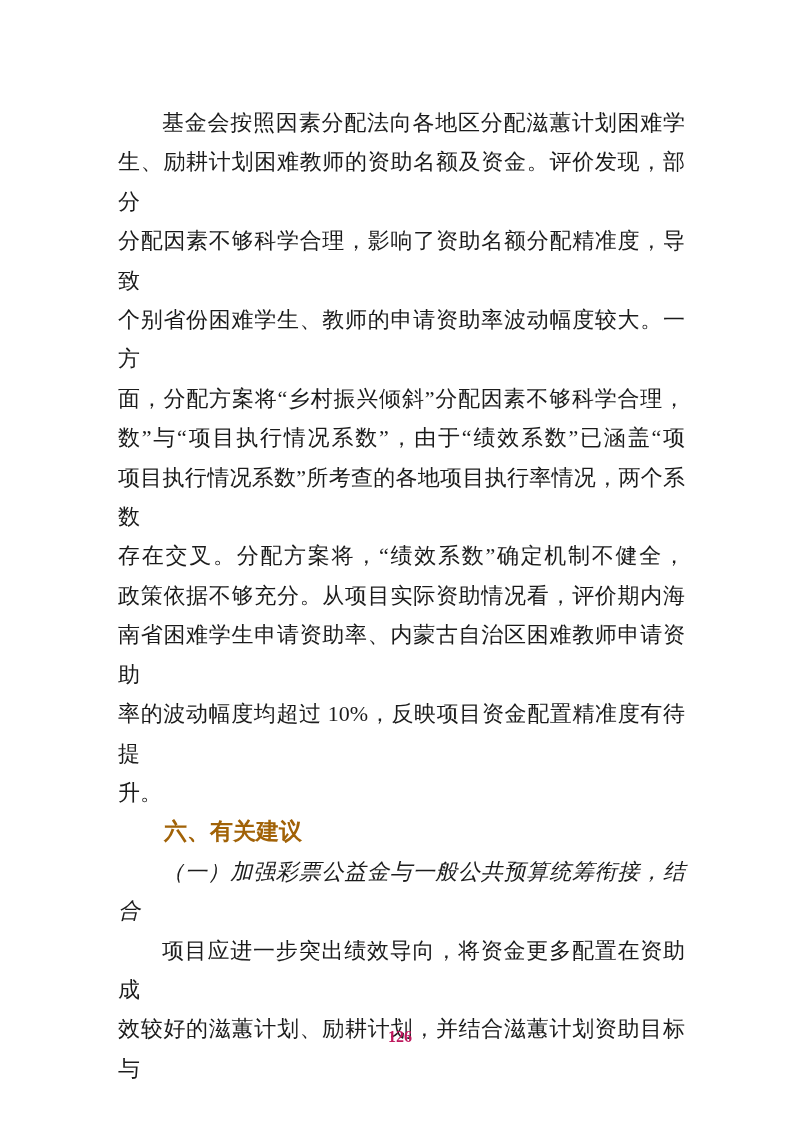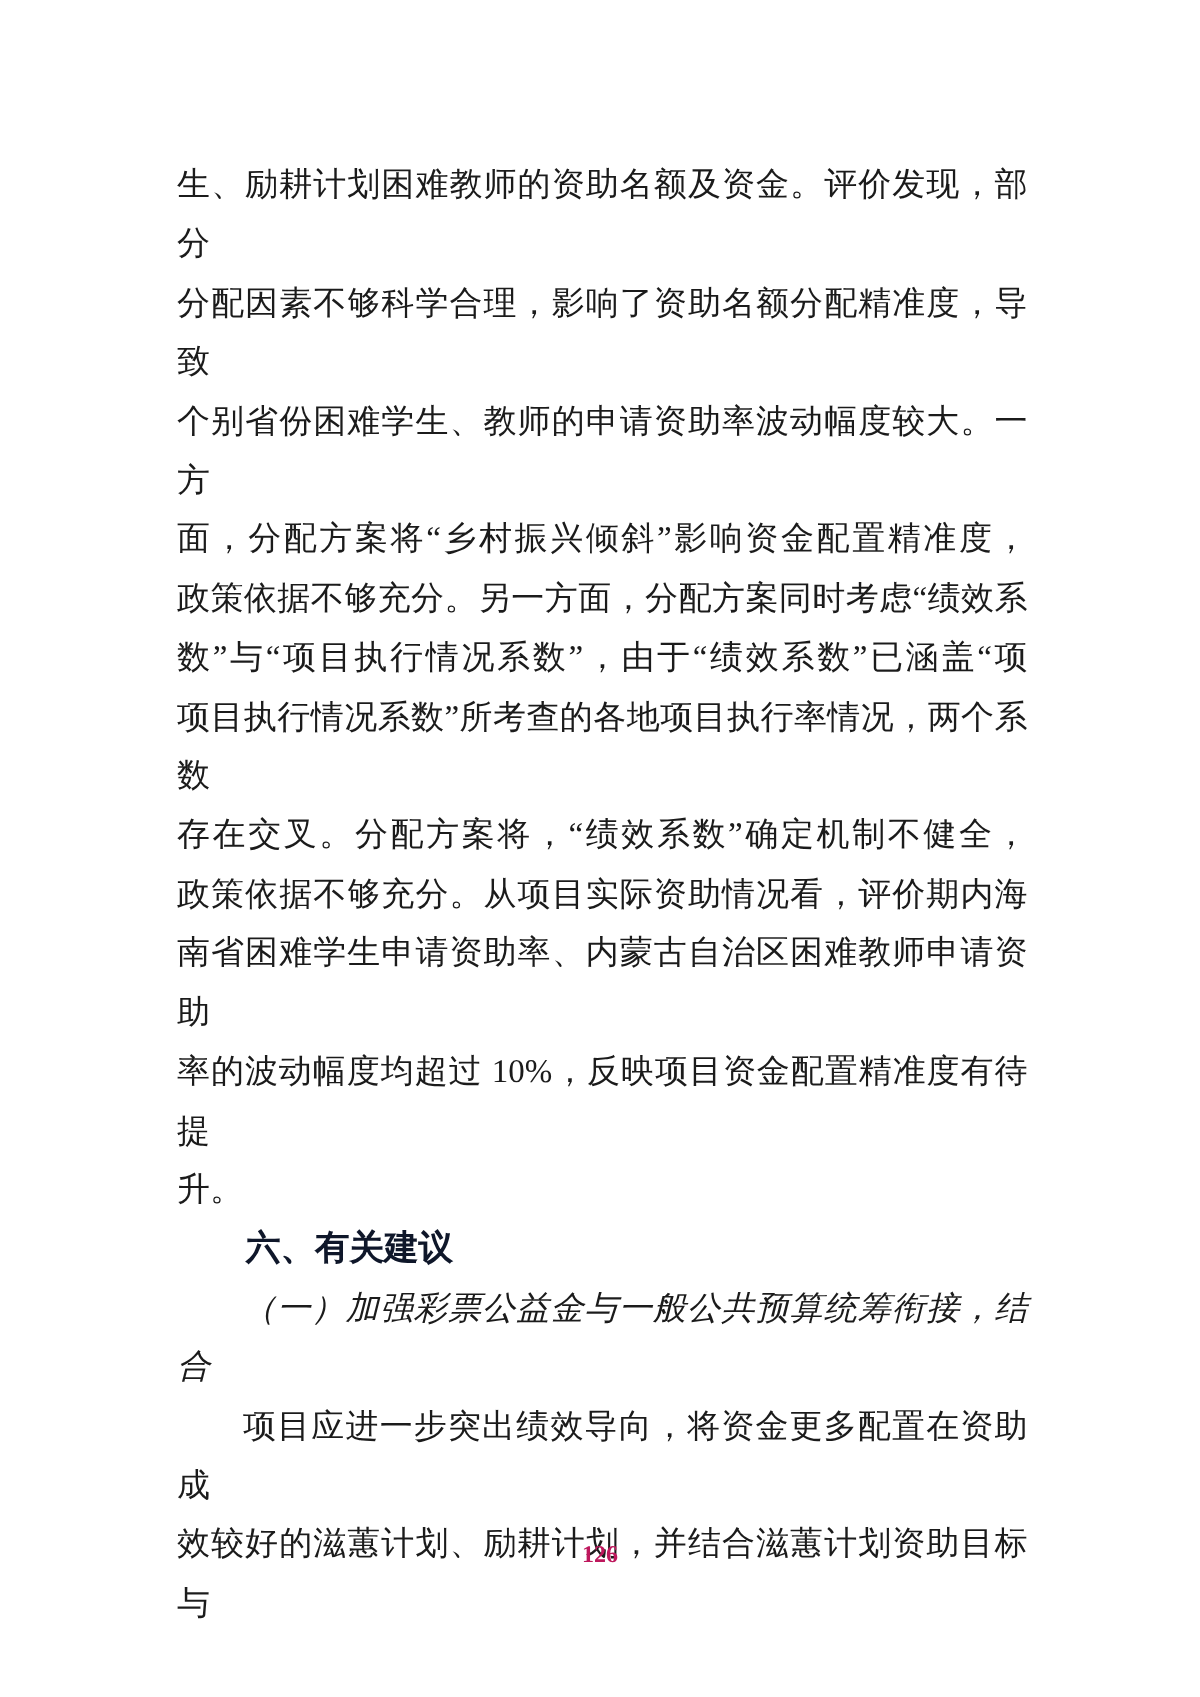--- a/index.html
+++ b/index.html
@@ -30,44 +30,44 @@
   .line.end { text-align-last: left; }
   .indent { text-indent: 2em; }
   .kai { font-style: italic; }
   .heading {
     font-family: "Liberation Sans", "DejaVu Sans", sans-serif;
     font-size: 23px;
     font-weight: bold;
     line-height: 39.4px;
     text-indent: 2em;
     text-align: left;
-    color: #0f172a;
+    color: #a16207;
   }
   .pageno {
     position: absolute;
     top: 1028px; left: 0;
     width: 100%;
     text-align: center;
     font-size: 16px;
     font-weight: bold;
     color: #be185d;
   }
 </style>
 </head>
 <body>
 
 <div class="page">
   <main class="content">
 
     <section>
+      <p class="line indent">基金会按照因素分配法向各地区分配滋蕙计划困难学</p>
       <p class="line">生、励耕计划困难教师的资助名额及资金。评价发现，部分</p>
       <p class="line">分配因素不够科学合理，影响了资助名额分配精准度，导致</p>
       <p class="line">个别省份困难学生、教师的申请资助率波动幅度较大。一方</p>
-      <p class="line">面，分配方案将“乡村振兴倾斜”影响资金配置精准度，</p>
-      <p class="line">政策依据不够充分。另一方面，分配方案同时考虑“绩效系</p>
+      <p class="line">面，分配方案将“乡村振兴倾斜”分配因素不够科学合理，</p>
       <p class="line">数”与“项目执行情况系数”，由于“绩效系数”已涵盖“项</p>
       <p class="line">项目执行情况系数”所考查的各地项目执行率情况，两个系数</p>
       <p class="line">存在交叉。分配方案将，“绩效系数”确定机制不健全，</p>
       <p class="line">政策依据不够充分。从项目实际资助情况看，评价期内海</p>
       <p class="line">南省困难学生申请资助率、内蒙古自治区困难教师申请资助</p>
       <p class="line">率的波动幅度均超过 10%，反映项目资金配置精准度有待提</p>
       <p class="line end">升。</p>
     </section>
 
     <h2 class="heading">六、有关建议</h2>

